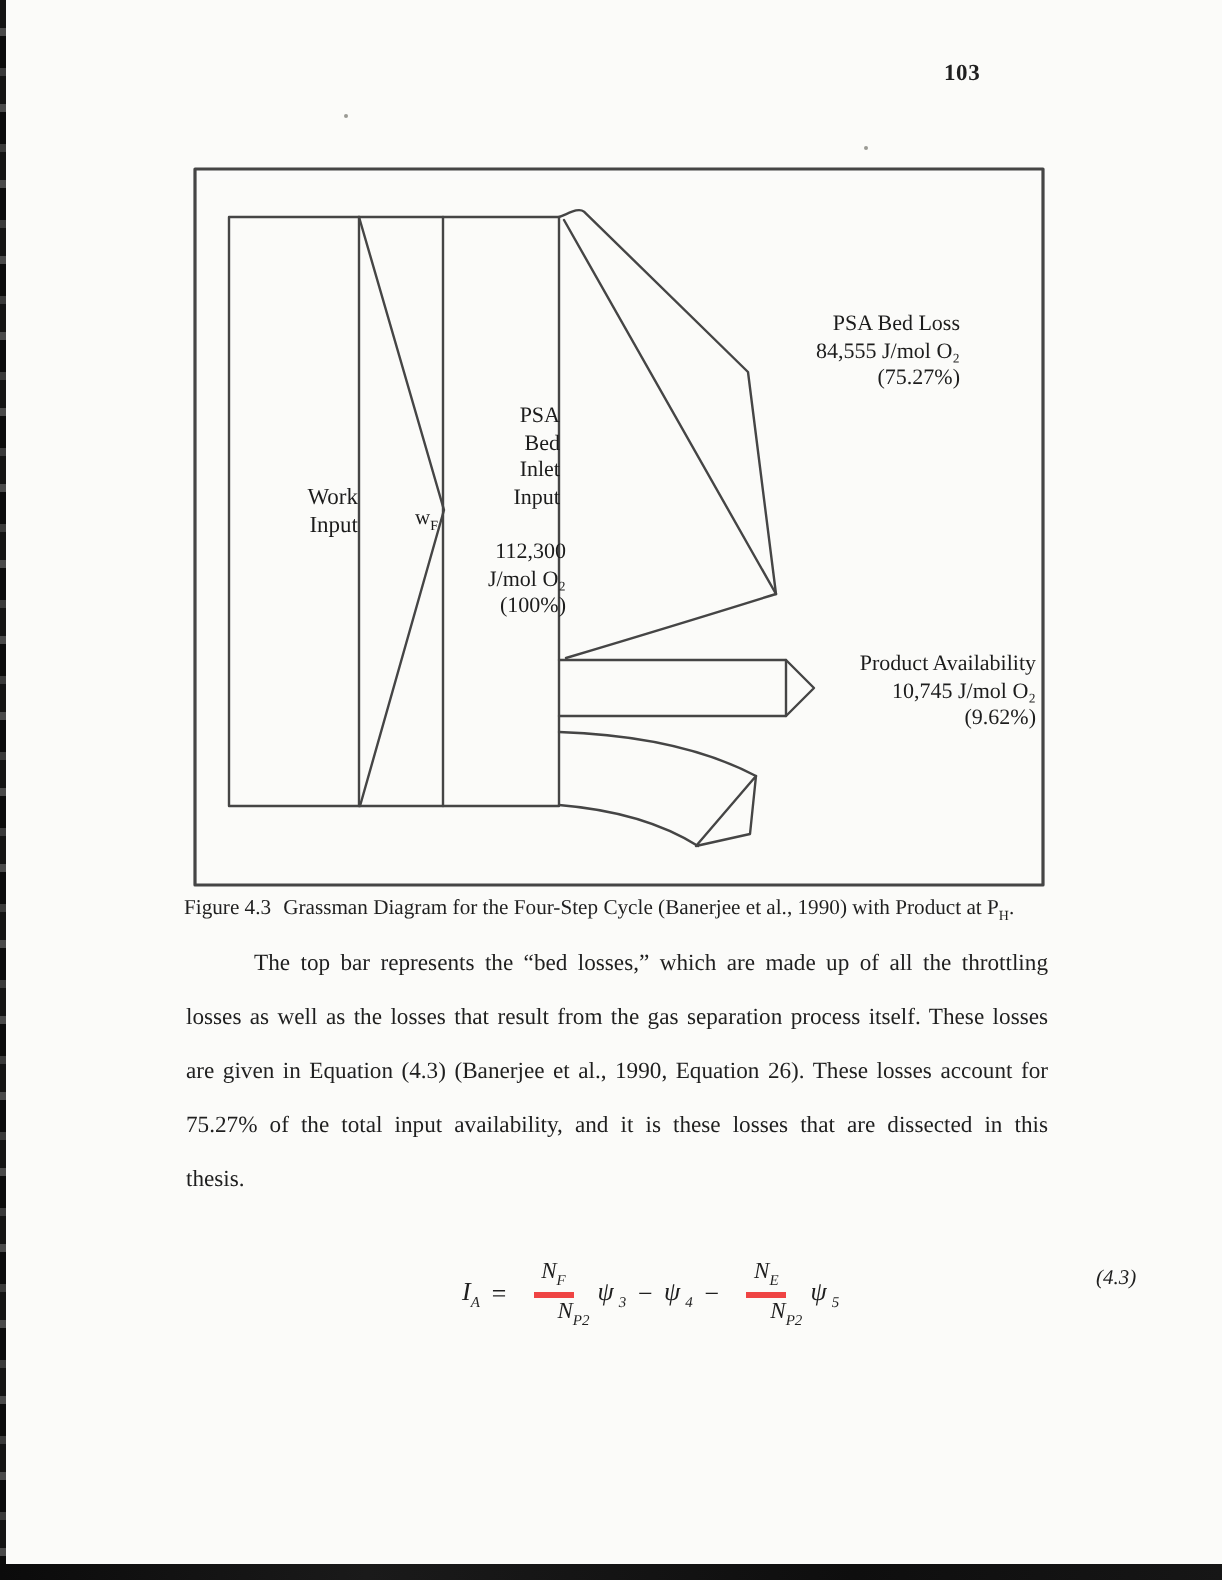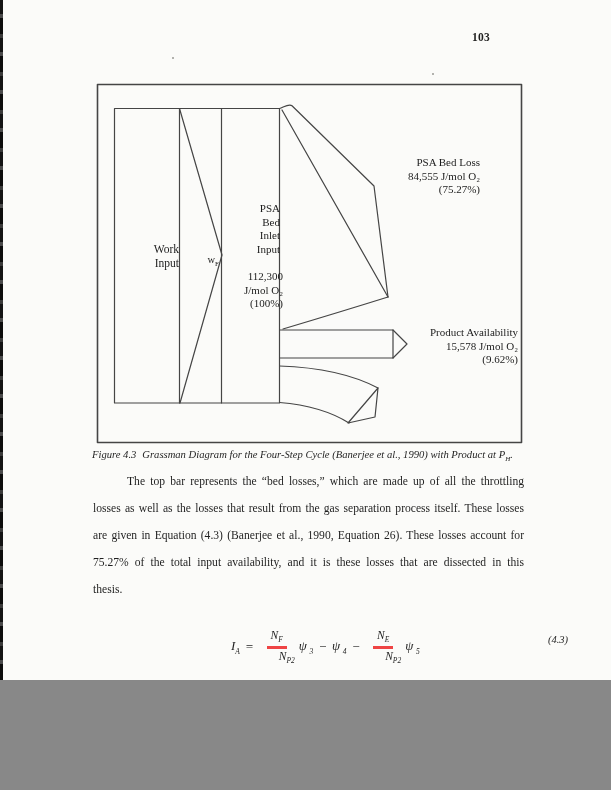--- a/index.html
+++ b/index.html
@@ -1,33 +1,33 @@
 <!DOCTYPE html>
 <html><head>
 <meta charset="utf-8">
 <style>
   html,body { margin:0; padding:0; background:#888; }
   .page {
-    position:relative; width:611px; height:680px; margin:0 auto;
+    position:relative; width:611px; height:790px; margin:0 auto;
     background:#fbfbf9; overflow:hidden;
     font-family:"Liberation Serif","DejaVu Serif",serif; color:#1f1f1f;
   }
   .page-number {
     position:absolute; left:472px; top:31px; width:30px;
     font-weight:bold; font-size:11.5px; letter-spacing:.3px;
   }
   .diagram-svg { position:absolute; left:0; top:0; }
   .dlabel {
     position:absolute; white-space:pre-line; text-align:right;
     font-size:11px; line-height:13.5px; color:#1c1c1c;
   }
   .dlabel sub { font-size:7px; }
   .caption {
     position:absolute; left:92px; top:448px; width:422px;
-    font-style:italic; font-size:10.6px; line-height:13px;
+    font-size:10.6px; line-height:13px;
   }
   .caption sub { font-size:7px; }
   .caption .cap-text { margin-left:6px; }
   .body-text { position:absolute; left:93px; top:468px; width:431px; font-size:11.6px; }
   .pline { line-height:27px; text-align:justify; text-align-last:justify; }
   .pline.first { text-indent:34px; }
   .pline.last { text-align:left; text-align-last:left; }
   .equation {
     position:absolute; left:231px; top:625px; height:44px;
     display:flex; align-items:center; gap:4px;
@@ -98,21 +98,21 @@
 
   <div class="dlabel" style="left:217px;top:270px;width:66px">112,300
 J/mol O₂
 (100%)</div>
 
   <div class="dlabel" style="left:378px;top:156px;width:102px">PSA Bed Loss
 84,555 J/mol O₂
 (75.27%)</div>
 
   <div class="dlabel" style="left:404px;top:326px;width:114px">Product Availability
-15,578 J/mol O₂
+10,745 J/mol O₂
 (9.62%)</div>
 
 
   <div class="caption"><span>Figure 4.3</span><span class="cap-text">Grassman Diagram for the Four-Step Cycle (Banerjee et al., 1990) with Product at P</span><sub>H</sub><span>.</span></div>
 
   <div class="body-text">
     <div class="pline first">The top bar represents the “bed losses,” which are made up of all the throttling</div>
     <div class="pline">losses as well as the losses that result from the gas separation process itself.  These losses</div>
     <div class="pline">are given in Equation (4.3) (Banerjee et al., 1990, Equation 26).  These losses account for</div>
     <div class="pline">75.27% of the total input availability, and it is these losses that are dissected in this</div>

